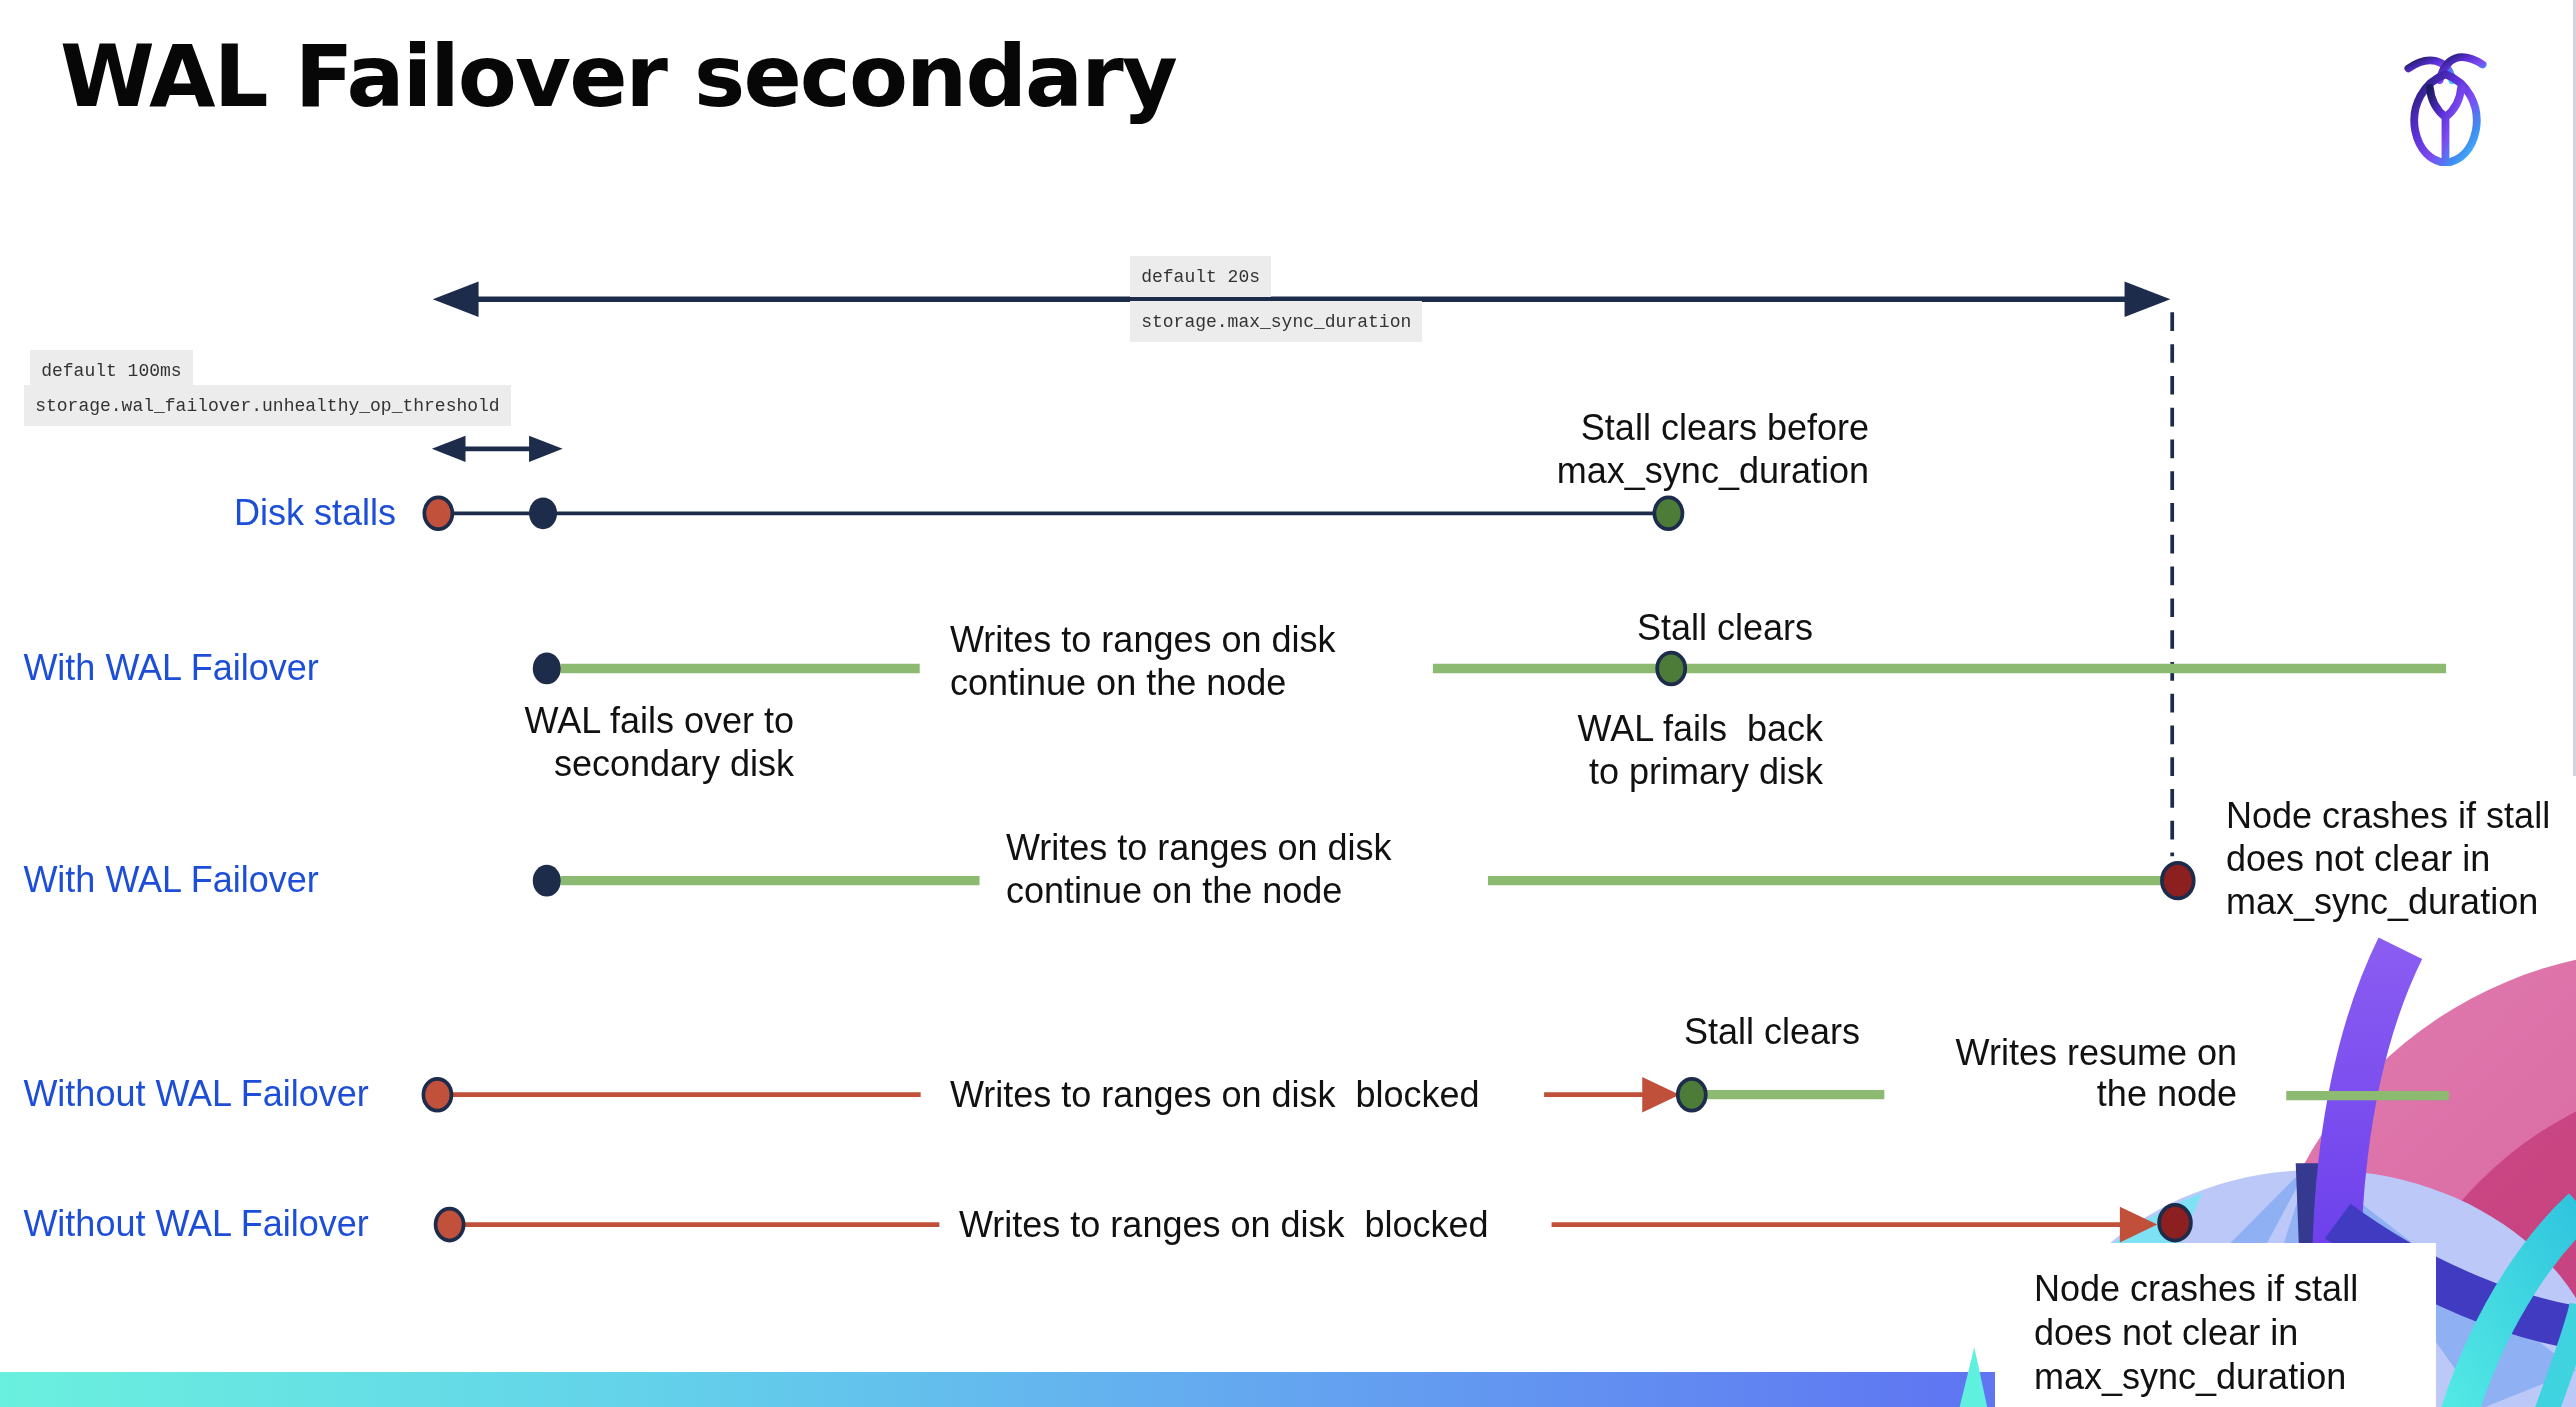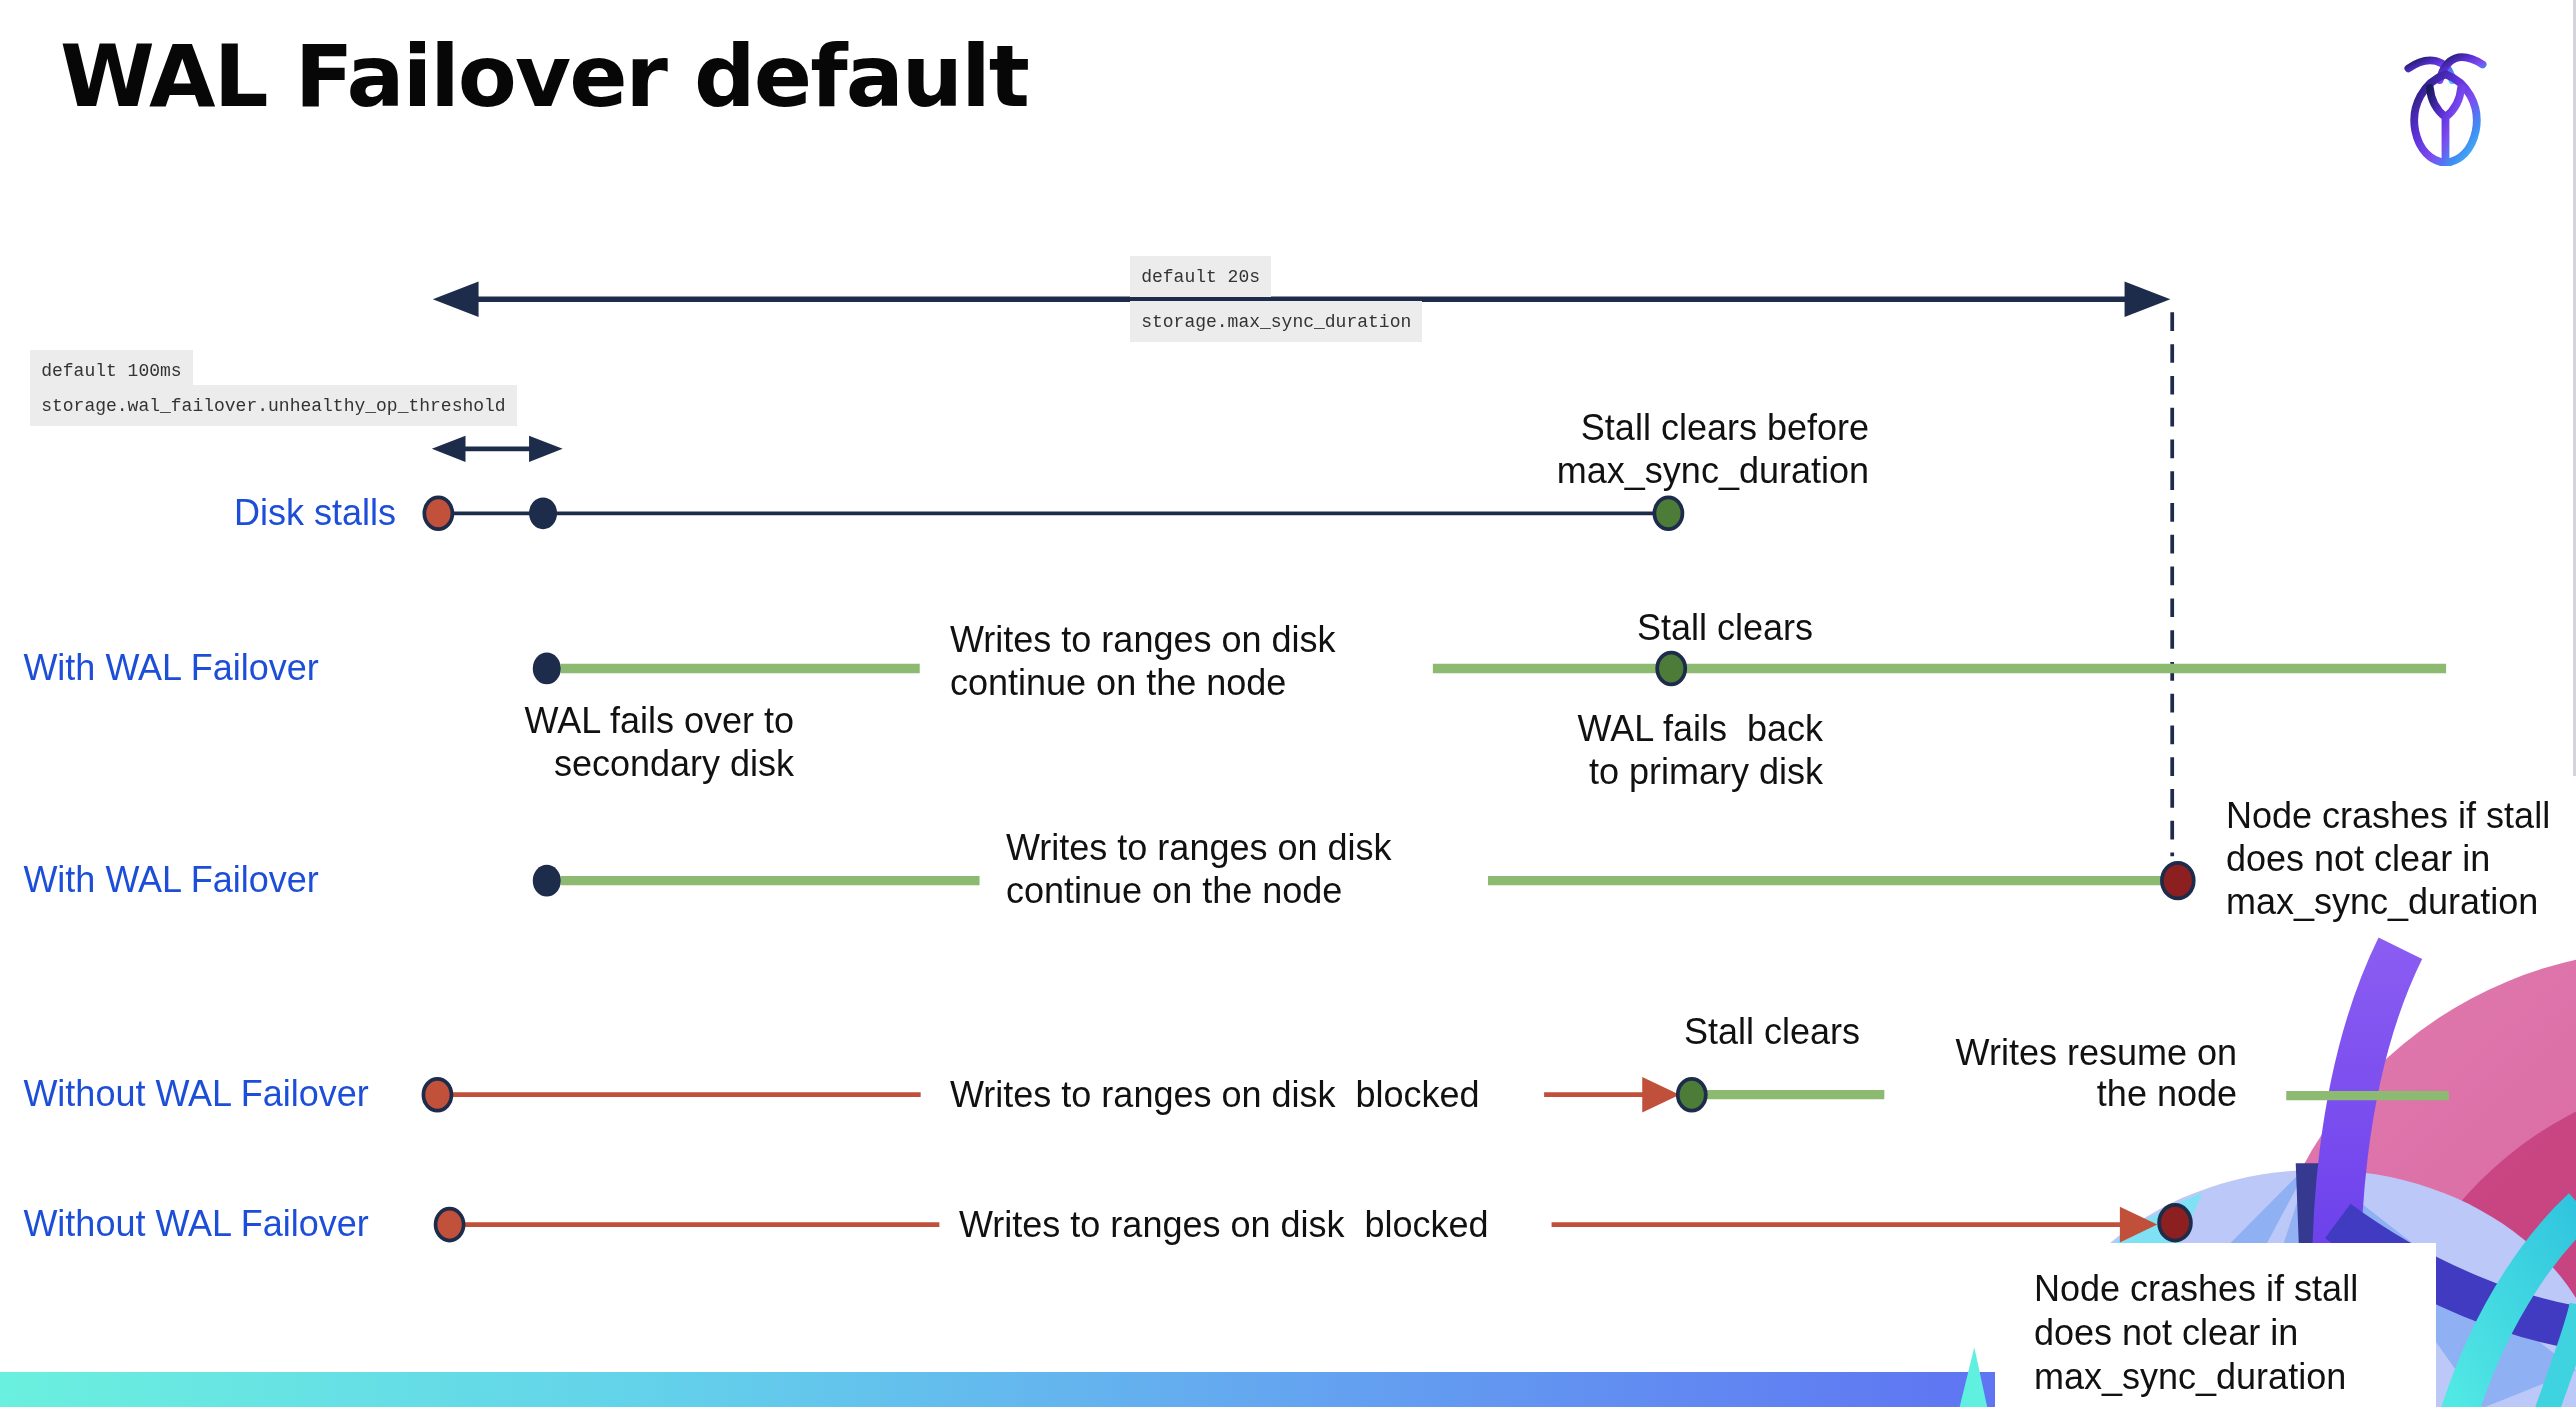--- a/index.html
+++ b/index.html
@@ -107,21 +107,21 @@
     <ellipse cx="468" cy="1171" rx="15" ry="17" fill="#c2513c" stroke="#1e2c4c" stroke-width="4"></ellipse>
     <ellipse cx="1810" cy="1171" rx="15" ry="17" fill="#4c7c38" stroke="#1e2c4c" stroke-width="4"></ellipse>
 
     <line x1="495" y1="1310" x2="1005" y2="1310" stroke="#c0503a" stroke-width="5"></line>
     <line x1="1660" y1="1310" x2="2270" y2="1310" stroke="#c0503a" stroke-width="5"></line>
     <polygon points="2308,1310 2268,1291 2268,1329" fill="#c0503a"></polygon>
     <ellipse cx="481" cy="1310" rx="15" ry="17" fill="#c2513c" stroke="#1e2c4c" stroke-width="4"></ellipse>
     <ellipse cx="2327" cy="1308" rx="17" ry="19" fill="#8c1f1f" stroke="#1e2c4c" stroke-width="4"></ellipse>
   </svg>
 
-  <div class="abs title txt">WAL Failover default</div>
+  <div class="abs title txt">WAL Failover secondary</div>
   <svg class="abs logo" width="101" height="123" viewBox="0 0 100 126">
     <defs>
       <linearGradient id="lg" x1="0" y1="0" x2="1" y2="1">
         <stop offset="0" stop-color="#1a1a5e"></stop>
           <stop offset="0.35" stop-color="#5b2fd6"></stop>
         <stop offset="0.6" stop-color="#7d4cf2"></stop>
           <stop offset="0.8" stop-color="#3f8df2"></stop>
         <stop offset="1" stop-color="#45c8f2"></stop>
       </linearGradient>
     </defs>
@@ -129,21 +129,21 @@
       <path d="M12,26 C32,12 52,16 57,38"></path>
       <path d="M88,22 C66,8 50,14 44,38"></path>
       <path d="M50,32 C72,40 86,64 81,90 C77,110 65,121 50,123 C35,121 23,110 19,90 C14,64 28,40 50,32 Z"></path>
       <path d="M50,123 L50,76 M50,76 C41,69 35,58 34,46 M50,76 C59,69 65,58 66,46"></path>
     </g>
   </svg>
 
   <div class="abs mono-chip txt" style="left:1130px;top:256px;">default 20s</div>
   <div class="abs mono-chip txt" style="left:1130px;top:301px;">storage.max_sync_duration</div>
   <div class="abs mono-chip txt" style="left:30px;top:340px;margin-top:10px;">default 100ms</div>
-  <div class="abs mono-chip txt" style="left:30px;top:385px;">storage.wal_failover.unhealthy_op_threshold</div>
+  <div class="abs mono-chip txt" style="left:24px;top:385px;">storage.wal_failover.unhealthy_op_threshold</div>
 
   <div class="abs row-label txt" style="left:112px;top:488px;width:284px;text-align:right;">Disk stalls</div>
   <div class="abs row-label txt" style="left:23.4px;top:643px;">With WAL Failover</div>
   <div class="abs row-label txt" style="left:23.4px;top:855px;">With WAL Failover</div>
   <div class="abs row-label txt" style="left:23.4px;top:1069px;">Without WAL Failover</div>
   <div class="abs row-label txt" style="left:23.4px;top:1199px;">Without WAL Failover</div>
 
   <div class="abs ann center txt" style="left:1514px;top:406px;width:355px;">Stall clears before
 max_sync_duration</div>
   <div class="abs ann txt" style="left:950px;top:618px;">Writes to ranges on disk

